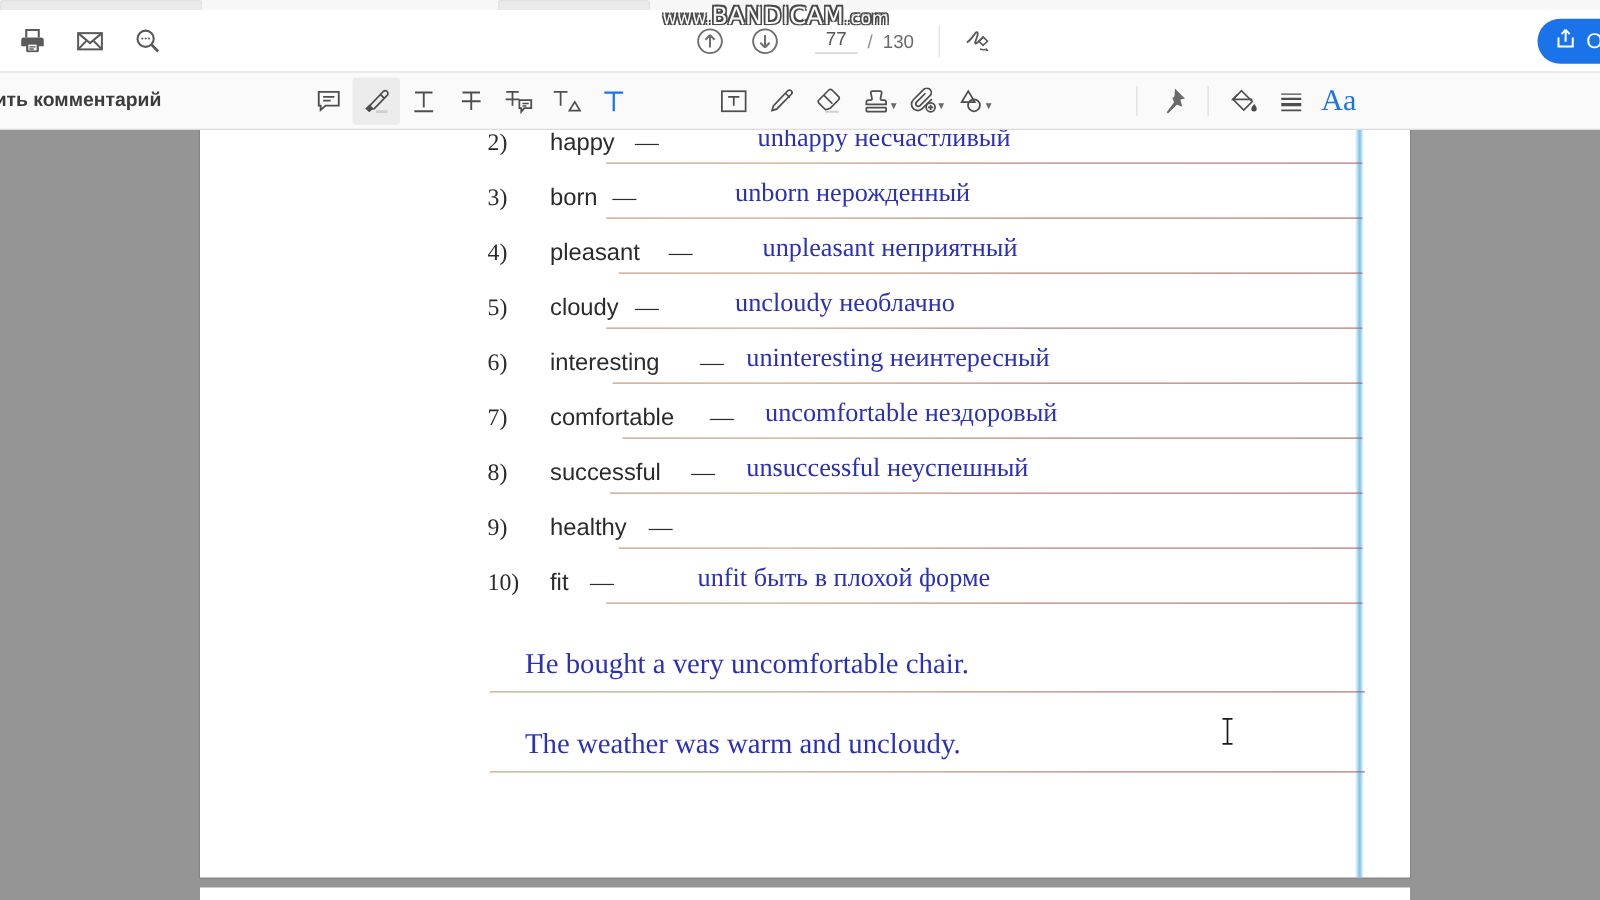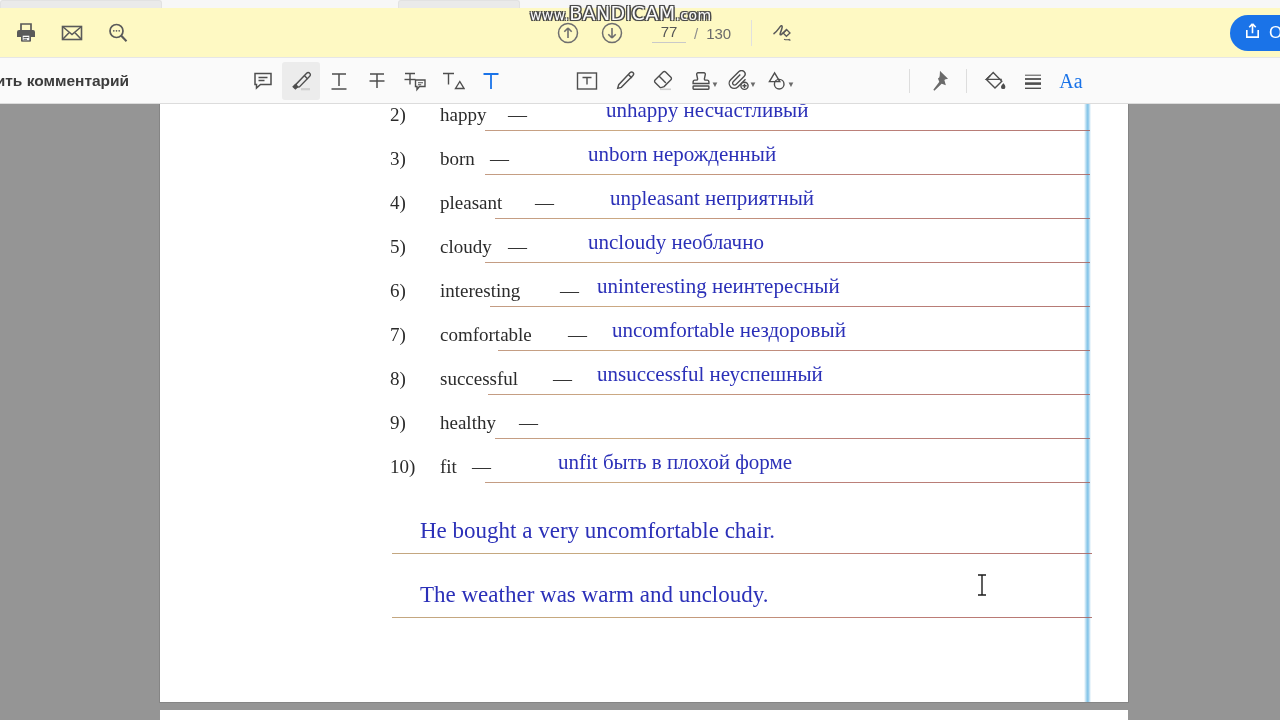--- a/index.html
+++ b/index.html
@@ -45,21 +45,21 @@
     position: absolute; left: 0; top: 0; width: 1280px; height: 8px;
     background: #f7f7f7;
   }
   .tabstrip .ghost-tab {
     position: absolute; top: 0; height: 8px;
     background: #eaeaea; border: 1px solid #e2e2e2; border-bottom: none;
     border-radius: 3px 3px 0 0;
   }
   .toolbar-top {
     position: absolute; left: 0; top: 8px; width: 1280px; height: 50px;
-    background: #fef9c3;
+    background: #ffffff;
     border-bottom: 1px solid #e6e6e6;
   }
   .tb-left { position: absolute; left: 6px; top: 0; height: 50px; display: flex; align-items: center; gap: 6px; }
   .tb-center { position: absolute; left: 548px; top: 0; height: 50px; display: flex; align-items: center; gap: 4px; }
   .tb-right { position: absolute; right: 0px; top: 0; height: 50px; display: flex; align-items: center; }
 
   .ticon {
     width: 40px; height: 40px; border-radius: 3px;
     display: flex; align-items: center; justify-content: center;
     color: #5a5a5a;
@@ -108,21 +108,21 @@
   }
   .anno-group { position: absolute; top: 0; height: 46px; display: flex; align-items: center; }
   .aicon {
     width: 38px; height: 38px; border-radius: 3px;
     display: flex; align-items: center; justify-content: center;
     color: #4e4e4e; position: relative;
   }
   .aicon.active { background: #ececec; }
   .aicon.accent { color: #1a73e8; }
   .caret { position: absolute; right: 1px; bottom: 11px; font-size: 8px; color: #6b6b6b; }
-  .aa-label { font-size: 20px; color: #1a73e8; font-family: "Liberation Serif", serif; }
+  .aa-label { font-size: 24px; color: #1a73e8; font-family: "Liberation Serif", serif; }
   .a-divider { width: 1px; height: 24px; background: #dddddd; margin: 0 9px; }
 
   
   .watermark {
     position: absolute; left: 530px; top: 2px;
     font-family: "DejaVu Sans", sans-serif;
     font-size: 19px; font-weight: normal; letter-spacing: .4px;
     color: #fbfbfb;
     text-shadow:
       -1.3px -1.3px 0 #4a4a4a,  1.3px -1.3px 0 #4a4a4a,
@@ -142,21 +142,21 @@
   .ex-row {
     position: relative; height: 44px;
   }
   .ex-num {
     position: absolute; left: 0; top: 8px;
     width: 44px; text-align: left;
     font-family: "Liberation Serif", serif; font-size: 19px; color: #2b2b2b;
   }
   .ex-word {
     position: absolute; left: 50px; top: 8px;
-    font-family: Liberation Serif, serif; font-size: 19px; color: #2b2b2b;
+    font-family: Liberation Sans, sans-serif; font-size: 19px; color: #2b2b2b;
     white-space: nowrap;
   }
   .ex-dash {
     position: absolute; top: 8px;
     font-family: "Liberation Serif", serif; font-size: 19px; color: #2b2b2b;
   }
   
   .ex-rule {
     position: absolute; left: 98px; right: 0; top: 34px; height: 1.4px;
     background: linear-gradient(to right, #b98a6e 0%, #c29a6d 22%, #b06a62 58%, #a8625c 100%);

